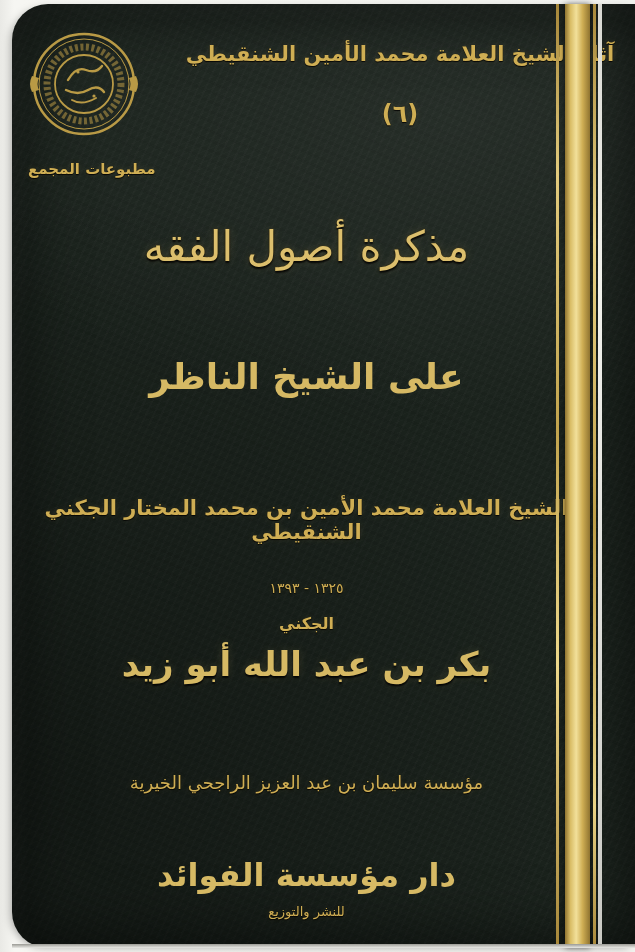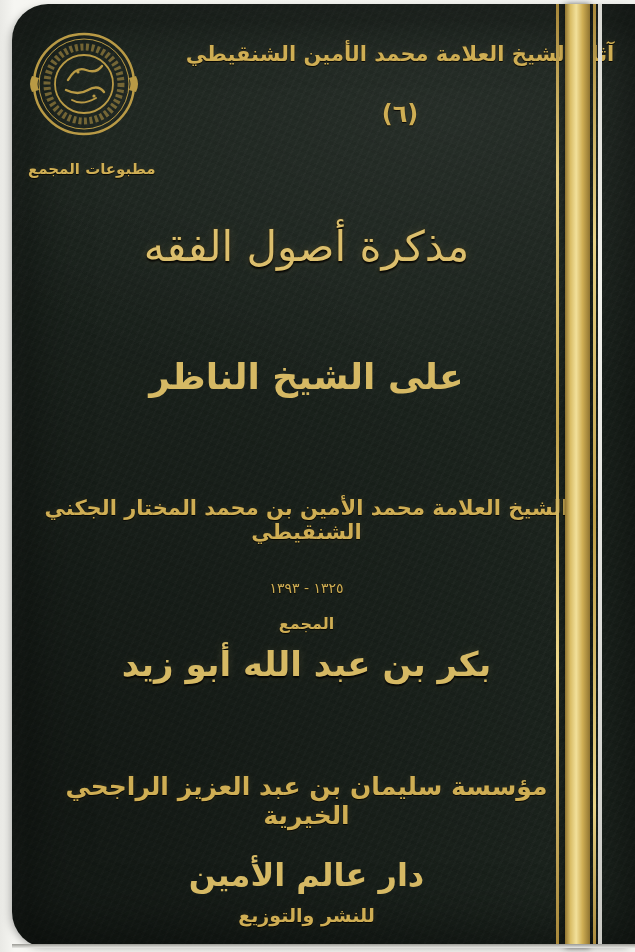--- a/index.html
+++ b/index.html
@@ -121,29 +121,29 @@
     top: 640px;
     font-size: 34px;
     font-weight: bold;
     color: #d6b964;
     text-shadow:
       0 2px 2px rgba(0,0,0,0.9),
       0 0 8px rgba(255,228,140,0.15);
   }
 
   .waqf-label      { top: 742px; }
-  .foundation-name { top: 768px; font-size: 25px; font-weight: bold; }
+  .foundation-name { top: 768px; font-size: 18px; font-weight: normal; }
 
   .publisher-name {
     top: 852px;
     font-size: 32px;
     font-weight: bold;
     color: #d6b964;
   }
-  .publisher-tagline { top: 900px; font-size: 19px; font-weight: bold; }
+  .publisher-tagline { top: 900px; font-size: 13px; font-weight: normal; }
 
   
   .stripe {
     position: absolute;
     top: 0;
     height: 944px;
   }
   .stripe-thin-1 { left: 544px; width: 3px;
     background: linear-gradient(180deg, #a8883a, #e4cc7e 18%, #c3a54e 45%, #efd98c 70%, #a8883a); }
   .stripe-thick { left: 553px; width: 25px;
@@ -192,26 +192,26 @@
 
   <div class="series-strip series-title gold-text">آثار الشيخ العلامة محمد الأمين الشنقيطي</div>
   <div class="series-strip volume-number gold-text">(٦)</div>
 
   <div class="centered book-title">مذكرة أصول الفقه</div>
   <div class="centered book-subtitle">على الشيخ الناظر</div>
 
   <div class="centered author-name gold-text">الشيخ العلامة محمد الأمين بن محمد المختار الجكني الشنقيطي</div>
   <div class="centered author-dates gold-text">١٣٢٥ - ١٣٩٣</div>
 
-  <div class="centered supervision-label label-small gold-text">المجمع</div>
+  <div class="centered supervision-label label-small gold-text">الجكني</div>
   <div class="centered supervisor-name">بكر بن عبد الله أبو زيد</div>
 
   <div class="centered foundation-name gold-text">مؤسسة سليمان بن عبد العزيز الراجحي الخيرية</div>
 
-  <div class="centered publisher-name">دار عالم الأمين</div>
+  <div class="centered publisher-name">دار مؤسسة الفوائد</div>
   <div class="centered publisher-tagline gold-text">للنشر والتوزيع</div>
 
   <div class="stripe stripe-thin-1"></div>
   <div class="stripe stripe-thick"></div>
   <div class="stripe stripe-thin-2"></div>
   <div class="stripe edge-highlight"></div>
 </div>
 
 <div class="bottom-shade"></div>
 

